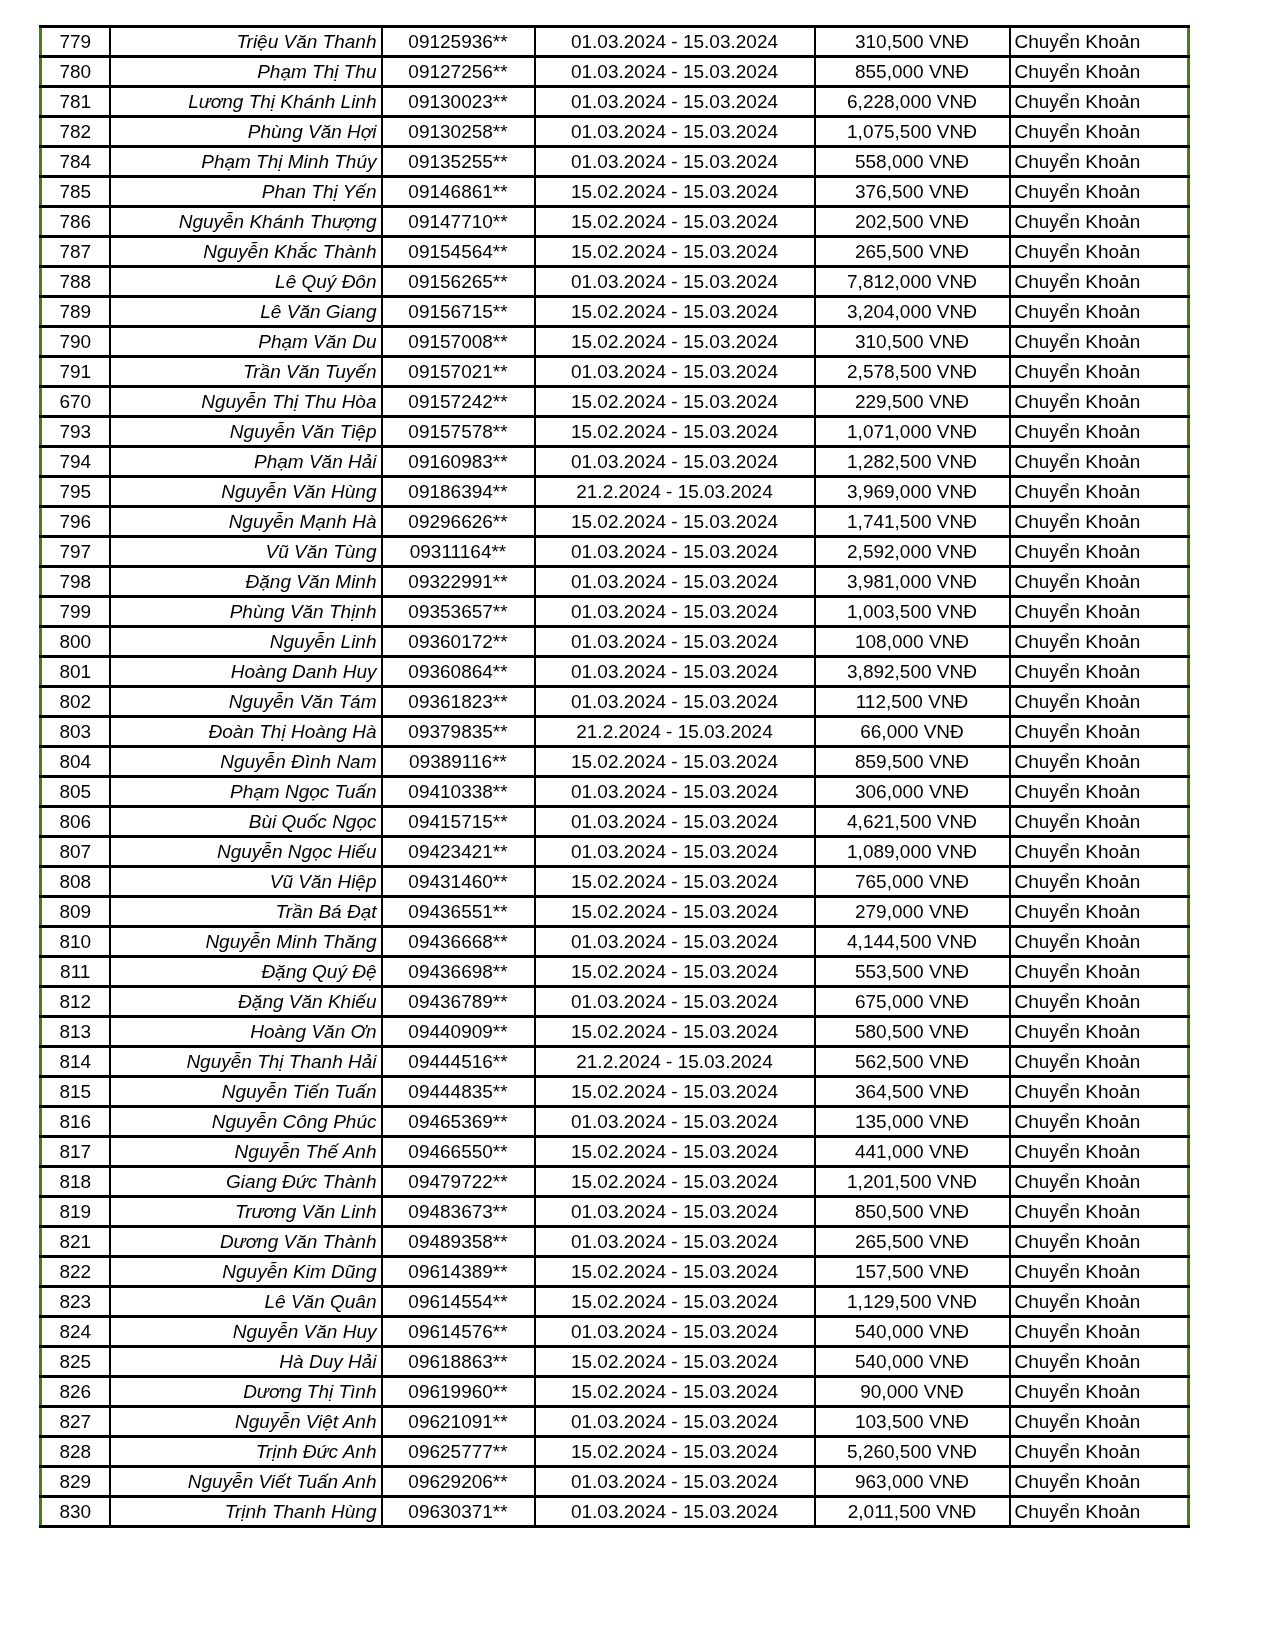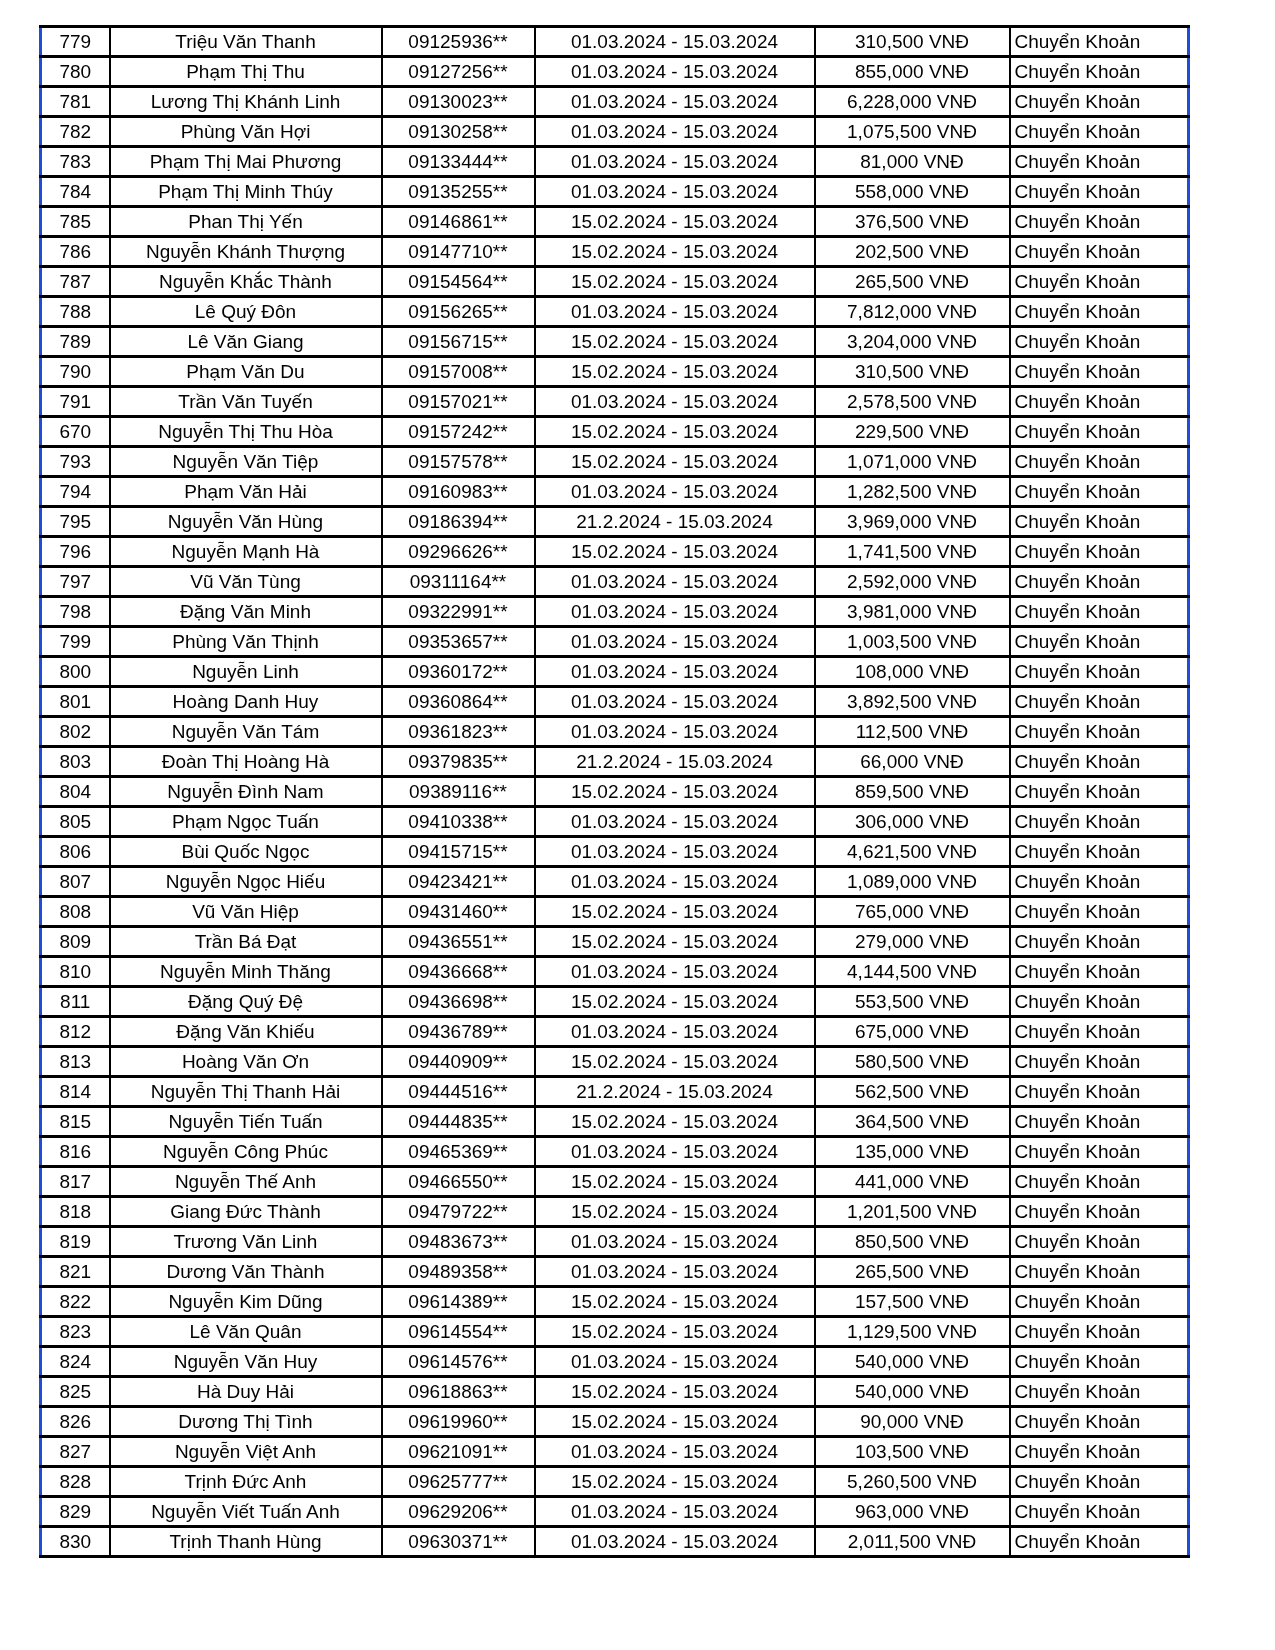--- a/index.html
+++ b/index.html
@@ -15,39 +15,39 @@
   }
   .page {
     position: absolute;
     left: 39px;
     top: 25px;
   }
   table.payment-table {
     border-collapse: collapse;
     table-layout: fixed;
     width: 1148px;
-    border: 3px solid #1d4ed8;
+    border: 3px solid #4d7c0f;
     font-family: "Liberation Sans", sans-serif;
     font-size: 19px;
     color: #000000;
   }
   table.payment-table td {
     border: 2px solid #000000;
     height: 27px;
     padding: 0 4px;
     overflow: hidden;
     white-space: nowrap;
     vertical-align: middle;
   }
   table.payment-table tr {
     border-top: 3px solid #000000;
     border-bottom: 3px solid #000000;
   }
   .c-stt    { text-align: center; }
-  .c-name   { text-align: center; padding-left: 8px; }
+  .c-name   { text-align: right; padding-left: 8px; font-style: italic; }
   .c-phone  { text-align: center; }
   .c-period { text-align: center; }
   .c-amount { text-align: center; }
   .c-method { text-align: left; padding-left: 12px; }
 </style>
 </head>
 <body>
 
 <div class="page">
   <table class="payment-table">
@@ -90,28 +90,20 @@
 
         <tr>
           <td class="c-stt">782</td>
           <td class="c-name">Phùng Văn Hợi</td>
           <td class="c-phone">09130258**</td>
           <td class="c-period">01.03.2024 - 15.03.2024</td>
           <td class="c-amount">1,075,500 VNĐ</td>
           <td class="c-method">Chuyển Khoản</td>
         </tr>
 
-        <tr>
-          <td class="c-stt">783</td>
-          <td class="c-name">Phạm Thị Mai Phương</td>
-          <td class="c-phone">09133444**</td>
-          <td class="c-period">01.03.2024 - 15.03.2024</td>
-          <td class="c-amount">81,000 VNĐ</td>
-          <td class="c-method">Chuyển Khoản</td>
-        </tr>
 
         <tr>
           <td class="c-stt">784</td>
           <td class="c-name">Phạm Thị Minh Thúy</td>
           <td class="c-phone">09135255**</td>
           <td class="c-period">01.03.2024 - 15.03.2024</td>
           <td class="c-amount">558,000 VNĐ</td>
           <td class="c-method">Chuyển Khoản</td>
         </tr>
 

